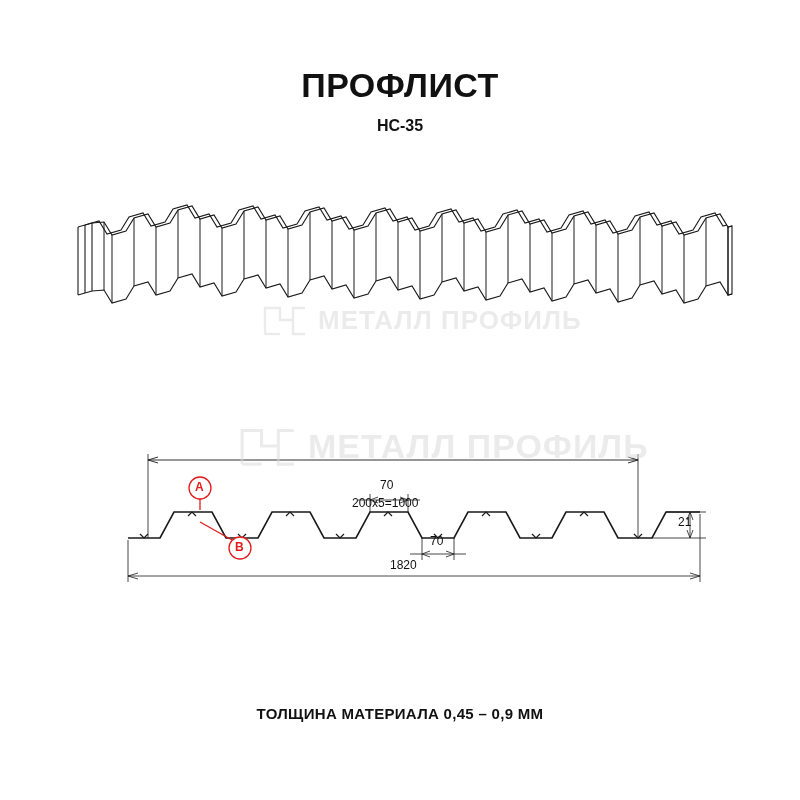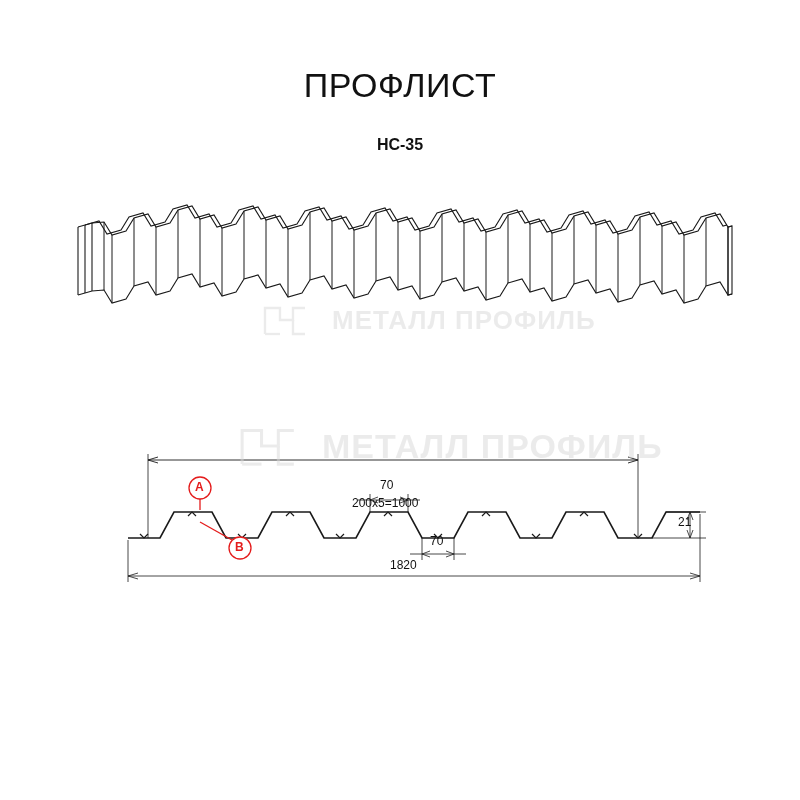--- a/index.html
+++ b/index.html
@@ -22,34 +22,33 @@
   }
 
   
   .title {
     position: absolute;
     top: 66px;
     left: 0;
     width: 800px;
     text-align: center;
     font-size: 34px;
-    font-weight: normal;
+    font-weight: bold;
     letter-spacing: 0.5px;
     color: #111111;
   }
   .subtitle {
     position: absolute;
     top: 117px;
     left: 0;
     width: 800px;
     text-align: center;
     font-size: 16px;
     font-weight: bold;
     color: #111111;
-    margin-top: 19px;
   }
 
   
   .footer-note {
     position: absolute;
     top: 705px;
     left: 0;
     width: 800px;
     text-align: center;
     font-size: 15px;
@@ -88,21 +87,21 @@
     font-weight: bold;
     color: #d9d9d9;
     letter-spacing: 1px;
     white-space: nowrap;
   }
   .wm-1 { left: 262px; top: 303px; }
   .wm-1 .wm-text { font-size: 26px; }
   .wm-2 { left: 238px; top: 424px; }
   .wm-2 .wm-text { font-size: 34px; }
 
-  .wm-row { display: flex; align-items: center; gap: 24px; }
+  .wm-row { display: flex; align-items: center; gap: 10px; }
   .wm-logo { flex: 0 0 auto; }
 
   
   .dim-label {
     position: absolute;
     font-size: 12px;
     color: #111111;
     font-family: "Liberation Sans", sans-serif;
   }
 </style>
@@ -288,14 +287,15 @@
         <svg width="60" height="44" viewBox="0 0 46 34" fill="none" stroke="#d9d9d9" stroke-width="2.4">
           <path d="M3 31 L3 5 L18 5 L18 17 L31 17 L31 5 L43 5"></path>
           <path d="M3 31 L18 31"></path>
           <path d="M31 17 L31 31 L43 31"></path>
         </svg>
       </span>
       <span class="wm-text">МЕТАЛЛ ПРОФИЛЬ</span>
     </div>
   </div>
 
+  <div class="footer-note">ТОЛЩИНА МАТЕРИАЛА 0,45 – 0,9 ММ</div>
 
 </div>
 
 </body></html>

